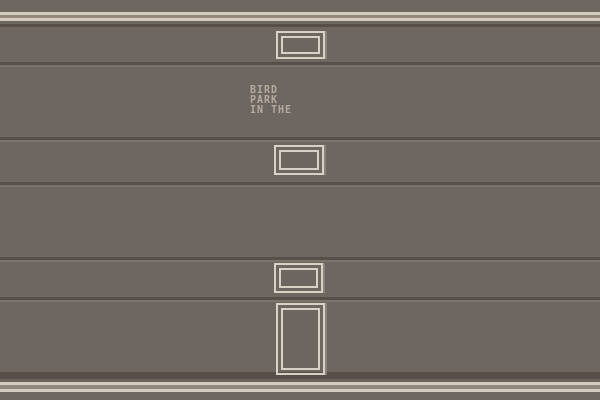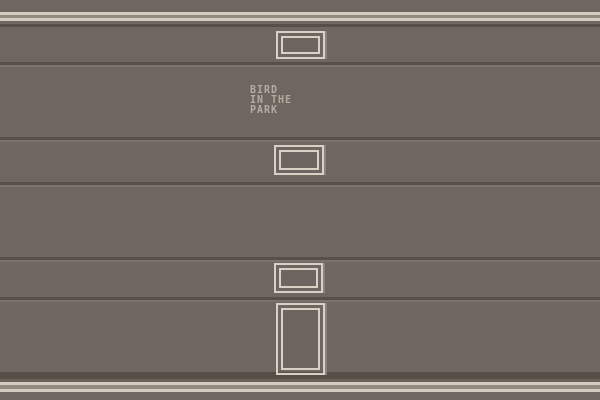--- a/index.html
+++ b/index.html
@@ -76,22 +76,22 @@
   <div class="stripe trim-light" style="top:382px;height:3px;"></div>
   <div class="stripe trim-gap" style="top:385px;height:4px;"></div>
   <div class="stripe trim-light" style="top:389px;height:3px;"></div>
 
   <div class="frame" style="left:276px;top:31px;width:49px;height:28px;">
     <div class="frame-inner"></div>
   </div>
 
   <div class="label" style="top:85px;">
     <div>BIRD</div>
+    <div>PARK</div>
     <div>IN THE</div>
-    <div>PARK</div>
   </div>
 
   <div class="frame" style="left:274px;top:145px;width:50px;height:30px;">
     <div class="frame-inner"></div>
   </div>
 
 
   <div class="frame" style="left:274px;top:263px;width:49px;height:30px;">
     <div class="frame-inner"></div>
   </div>

